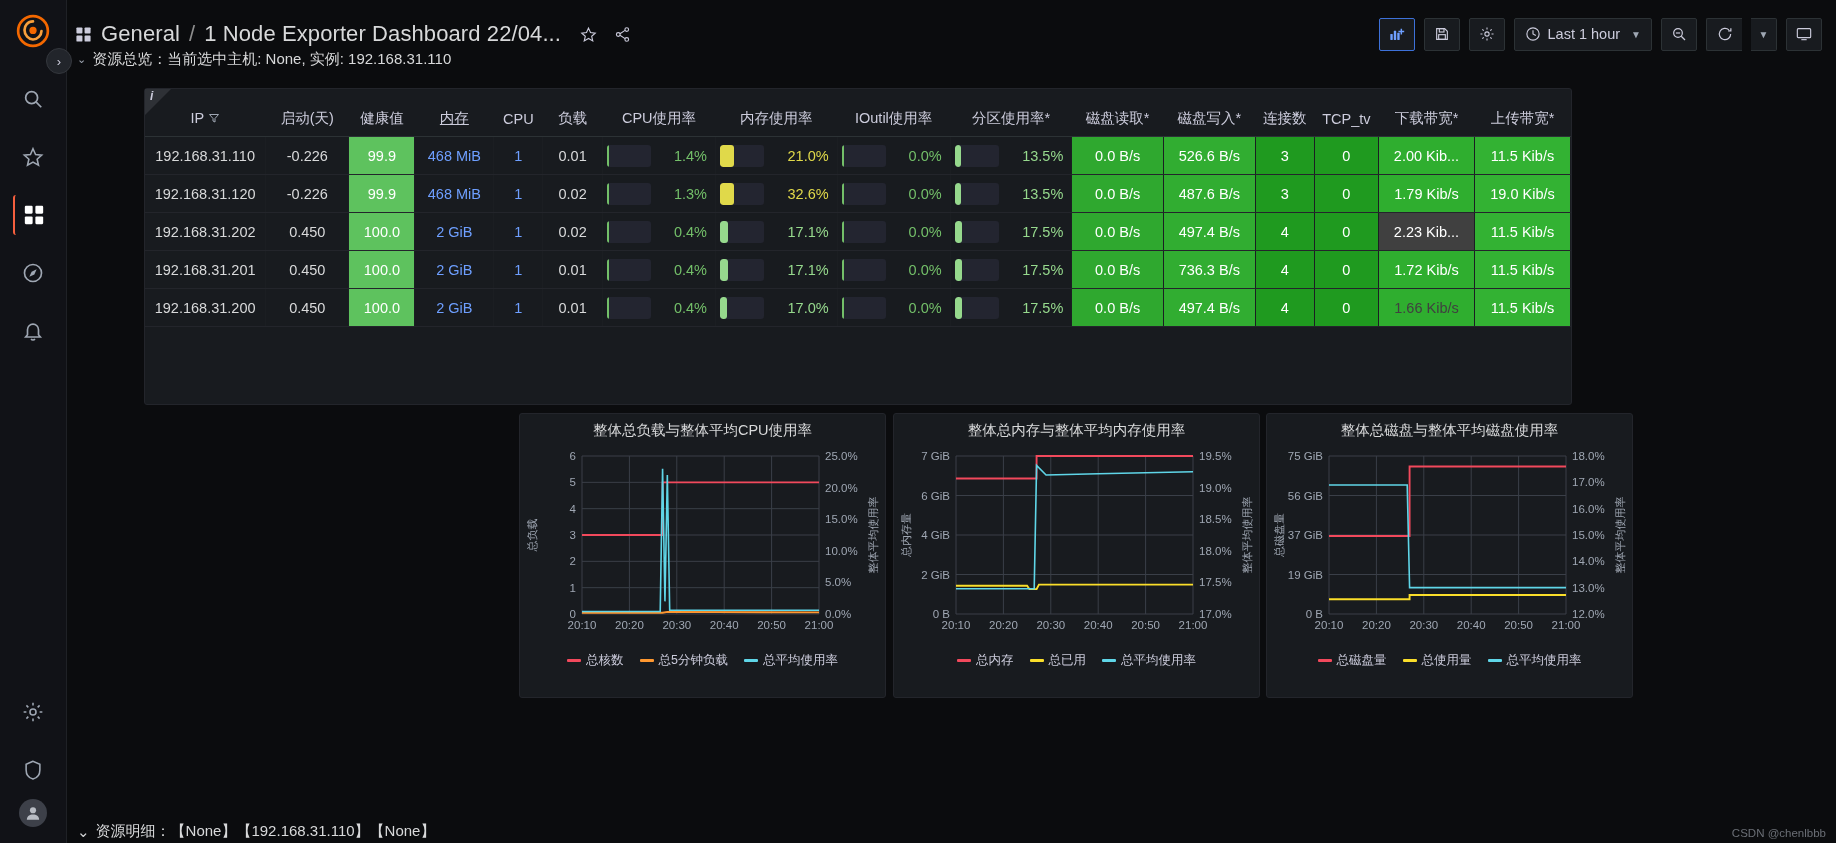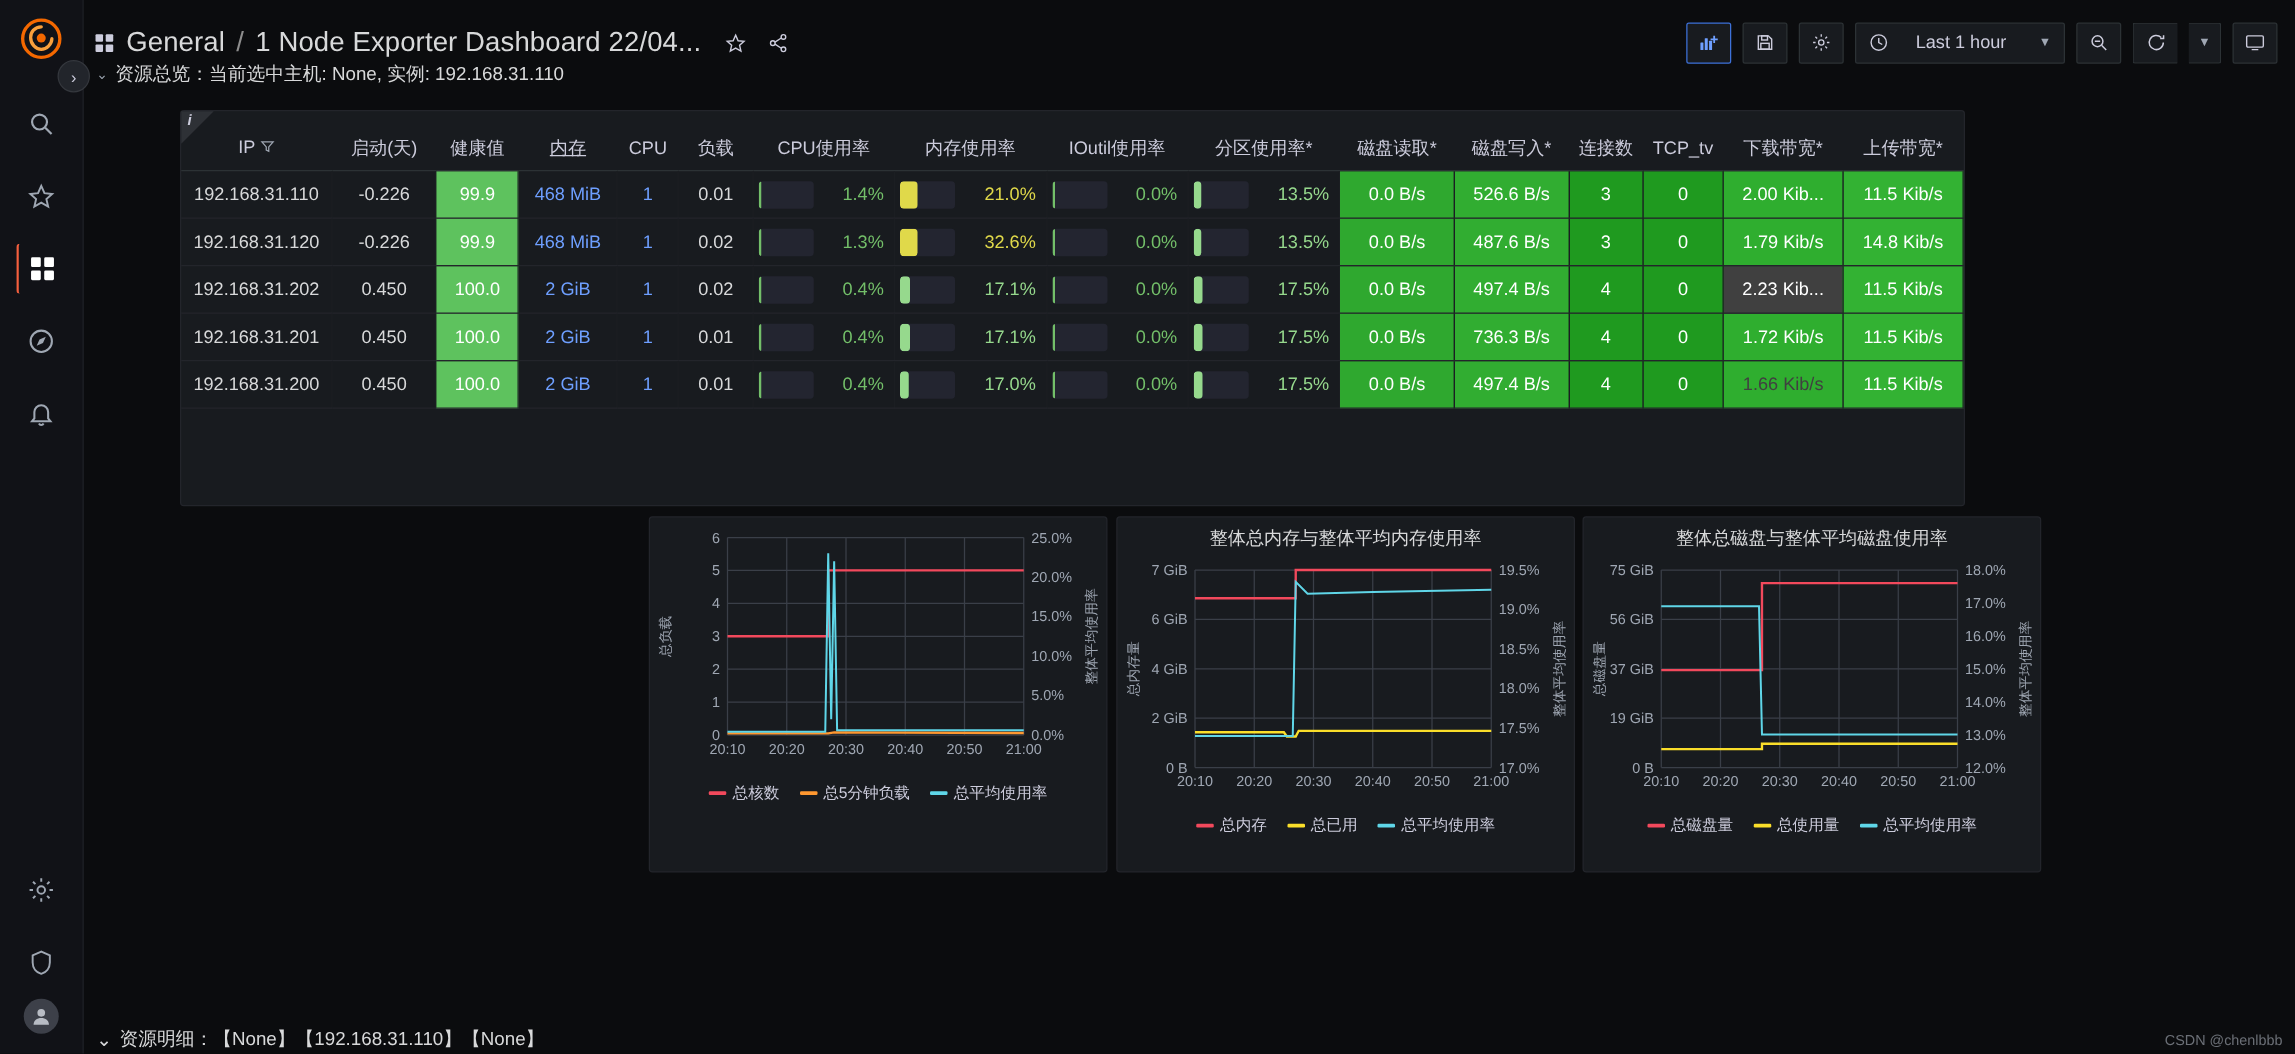--- a/index.html
+++ b/index.html
@@ -60,21 +60,21 @@
   .title-sep { color: #8e8e8e; }
   .tb-icon {
     color: #ccccdc; cursor: pointer; display: flex; align-items: center;
     justify-content: center;
   }
   .tb-icon svg { width: 17px; height: 17px; }
   .top-right { margin-left: auto; display: flex; align-items: center; gap: 9px; }
   .tbtn {
     height: 33px; min-width: 36px; padding: 0 9px;
     background: #181b1f; border: 1px solid #2c3235; border-radius: 2px;
-    display: flex; align-items: center; justify-content: center; gap: 22px;
+    display: flex; align-items: center; justify-content: center; gap: 7px;
     color: #ccccdc; cursor: pointer; font-size: 13.5px;
   }
   .tbtn.primary { border-color: #3d71d9; color: #6e9fff; }
   .tbtn svg { width: 16px; height: 16px; }
   .tbtn.time { padding: 0 10px; font-size: 14.5px; }
   .tbtn.join-l { border-right: none; border-radius: 2px 0 0 2px; }
   .tbtn.join-r { border-left: none; border-radius: 0 2px 2px 0; min-width: 26px; padding: 0 5px;}
 
   
   .rowheader {
@@ -436,21 +436,21 @@
                     <div class="gfill" style="width: 5.94px; background: rgb(150, 217, 141);"></div>
                   </div>
                   <span class="gval" style="color: rgb(150, 217, 141);">13.5%</span>
                 </div>
               </td>
               <td class="cell-green" style="background:#2fa82f;color:#fff;">0.0 B/s</td>
               <td class="cell-green" style="background:#31ad31;color:#fff;">487.6 B/s</td>
               <td class="cell-green" style="background:#1f9a1f;color:#fff;">3</td>
               <td class="cell-green" style="background:#1f9a1f;color:#fff;">0</td>
               <td class="cell-green" style="background:#2fae2f;color:#fff;">1.79 Kib/s</td>
-              <td class="cell-green" style="background:#33b233;color:#fff;">14.8 Kib/s</td>
+              <td class="cell-green" style="background:#33b233;color:#fff;">19.0 Kib/s</td>
             </tr>
             <tr>
               <td class="ip">192.168.31.202</td>
               <td>0.450</td>
               <td class="cell-green" style="background:#5ec25e;color:#fff;">100.0</td>
               <td class="blue">2 GiB</td>
               <td class="blue">1</td>
               <td>0.02</td>
               <td class="gaugecell">
                 <div class="gwrap">
@@ -582,20 +582,21 @@
               <td class="cell-green" style="background:#1f9a1f;color:#fff;">0</td>
               <td class="cell-green" style="background:#2fae2f;color:#404040;">1.66 Kib/s</td>
               <td class="cell-green" style="background:#33b233;color:#fff;">11.5 Kib/s</td>
             </tr>
           </tbody>
       </table>
     </div>
 
 
     <div class="panel chartpanel" id="chart1">
+      <div class="panel-title">整体总负载与整体平均CPU使用率</div>
       <div class="chart-body" id="cb0">
           <svg width="365" height="208">
             <line x1="62" y1="172" x2="299" y2="172" stroke="#3a3f48" stroke-width="1"></line>
             <text x="56" y="176" text-anchor="end" class="axtick">0</text>
             <line x1="62" y1="145.66666666666666" x2="299" y2="145.66666666666666" stroke="#3a3f48" stroke-width="1"></line>
             <text x="56" y="149.66666666666666" text-anchor="end" class="axtick">1</text>
             <line x1="62" y1="119.33333333333334" x2="299" y2="119.33333333333334" stroke="#3a3f48" stroke-width="1"></line>
             <text x="56" y="123.33333333333334" text-anchor="end" class="axtick">2</text>
             <line x1="62" y1="93" x2="299" y2="93" stroke="#3a3f48" stroke-width="1"></line>
             <text x="56" y="97" text-anchor="end" class="axtick">3</text>

